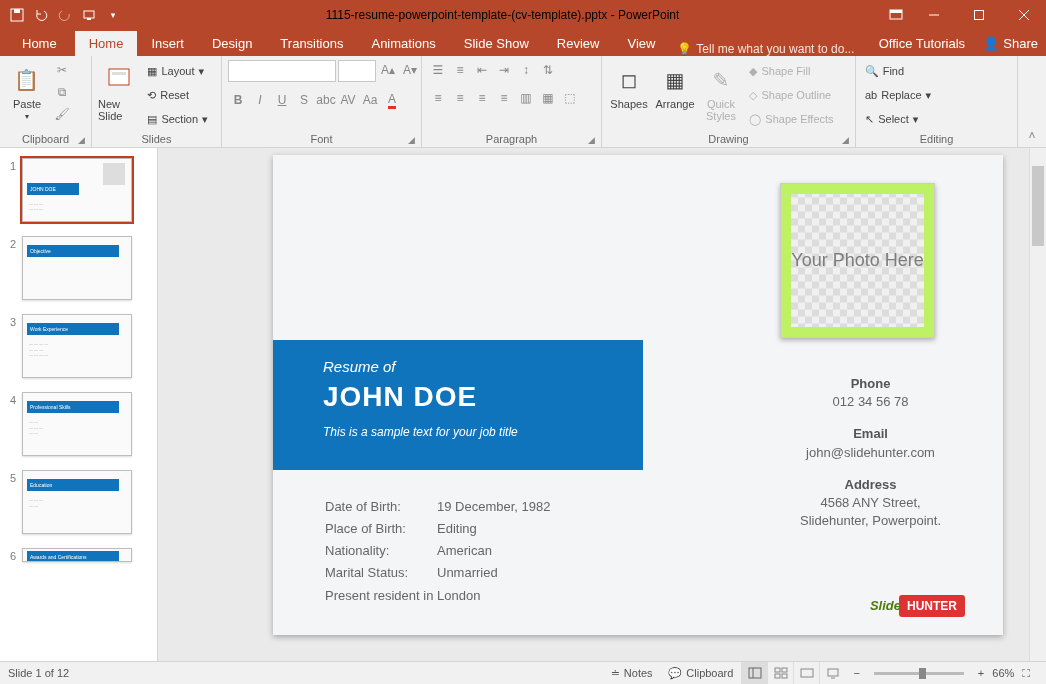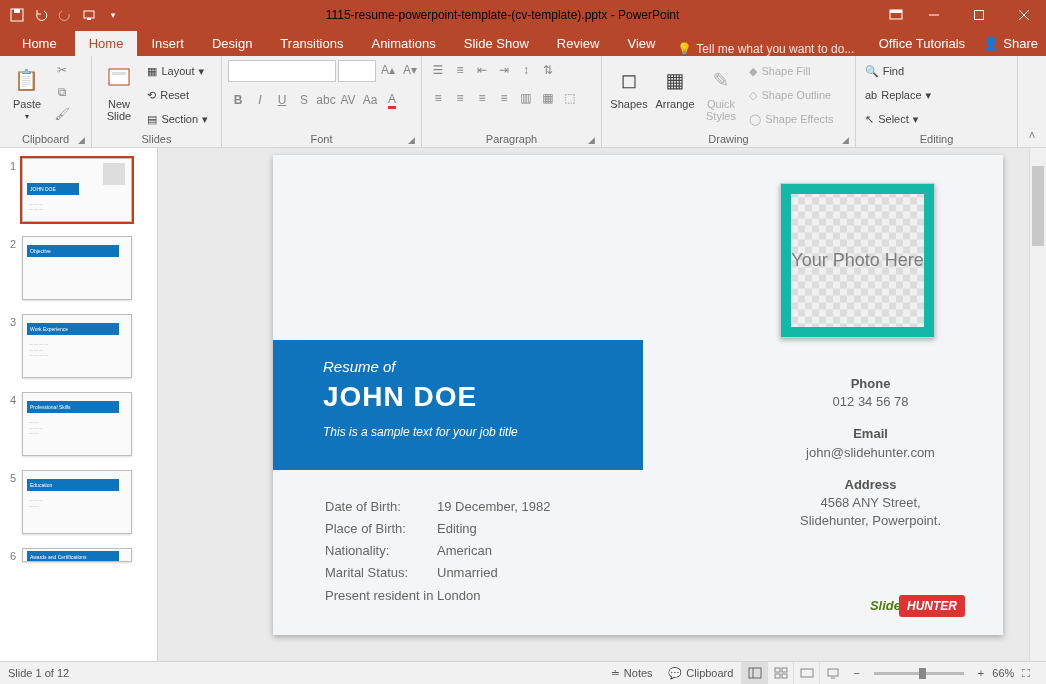--- a/index.html
+++ b/index.html
@@ -41,33 +41,33 @@
 .workarea { display:flex; height: 513px; background:#eaeaea; }
 .thumb-panel { width:158px; background:#fff; border-right:1px solid #d4d4d4; overflow-y:scroll; padding:6px 0; }
 .thumb-row { display:flex; align-items:flex-start; gap:6px; padding:4px 8px 10px 4px; }
 .thumb-num { width:12px; text-align:right; font-size:11px; color:#7a7a7a; padding-top:2px; }
 .thumb { width:110px; height:64px; background:#fafafa; border:1px solid #bdbdbd; box-shadow:0 1px 2px rgba(0,0,0,0.15); position:relative; overflow:hidden; }
 .thumb.active { outline:2px solid #c43e1c; }
 .thumb .band { position:absolute; left:4px; height:12px; background:#1074bc; color:#fff; font-size:5px; display:flex; align-items:center; padding-left:3px; }
 
 .editor { flex:1; position:relative; background:#eaeaea; overflow:hidden; }
 .slide { position:absolute; left:115px; top:7px; width:730px; height:480px; background: #f4f5f6; box-shadow:0 2px 6px rgba(0,0,0,0.3); }
-.photo-box { position:absolute; right:68px; top:28px; width:155px; height:155px; background:#14b8a6; border:1px solid #ccc; box-shadow:0 2px 5px rgba(0,0,0,0.3); padding:10px; }
+.photo-box { position:absolute; right:68px; top:28px; width:155px; height:155px; background:#bef264; border:1px solid #ccc; box-shadow:0 2px 5px rgba(0,0,0,0.3); padding:10px; }
 .photo-inner { width:100%; height:100%; background: repeating-conic-gradient(#dcdcdc 0% 25%, #f0f0f0 0% 50%) 0/14px 14px; display:flex; align-items:center; justify-content:center; text-align:center; color:#7d7d7d; font-size:18px; }
 .blue-box { position:absolute; left:0; top:185px; width:370px; height:130px; background:#1074bc; color:#fff; padding:18px 0 0 50px; }
 .blue-box .rof { font-size:15px; font-style:italic; }
 .blue-box .name { font-size:28px; font-weight:bold; letter-spacing:1px; margin-top:6px; }
 .blue-box .sub { font-size:12px; font-style:italic; margin-top:12px; }
 .details { position:absolute; left:50px; top:340px; font-size:13px; color:#666; line-height:1.55; }
 .details td:first-child { width:110px; }
 .contact { position:absolute; right:62px; top:220px; text-align:center; font-size:13px; color:#666; line-height:1.4; }
 .contact .lbl { font-weight:bold; color:#555; margin-top:14px; }
 .contact .lbl:first-child { margin-top:0; }
 .logo { position:absolute; right:38px; bottom:18px; }
-.logo-badge { background:#d33; color:#fff; font-size:12px; font-weight:bold; padding:4px 8px; border-radius:3px; display:inline-block; position:relative;font-style:italic; }
+.logo-badge { background:#d33; color:#fff; font-size:12px; font-weight:bold; padding:4px 8px; border-radius:3px; display:inline-block; position:relative; }
 .logo-txt { color:#4d7c0f; font-style:italic; font-size:13px; font-weight:bold; margin-right:-2px; }
 .vscroll { position:absolute; right:0; top:0; bottom:0; width:17px; background:#f0f0f0; border-left:1px solid #ddd; }
 .vscroll .thumb-sb { position:absolute; top:18px; left:2px; right:2px; height:80px; background:#c8c8c8; }
 
 
 .statusbar { height:23px; background:#f1f1f1; border-top:1px solid #d4d4d4; display:flex; align-items:center; font-size:11px; color:#555; padding:0 8px; }
 .statusbar .spacer { flex:1; }
 .sb-btn { padding:0 8px; display:flex; align-items:center; gap:4px; cursor:pointer; height:100%; }
 .view-btns { display:flex; }
 .view-btn { width:26px; height:23px; display:flex; align-items:center; justify-content:center; cursor:pointer; border-left:1px solid #ddd; }
@@ -176,21 +176,21 @@
 
   <div class="group" style="width:130px;">
     <div class="group-body">
       <div class="big-btn">
         <div class="ic">
             <svg width="26" height="26">
               <rect x="3" y="2" width="20" height="16" fill="#fff" stroke="#c43e1c"></rect>
               <rect x="6" y="5" width="14" height="3" fill="#ddd"></rect>
             </svg>
           </div>
-        <span style="text-align:center;line-height:1.1;">New Slide</span>
+        <span style="text-align:left;line-height:1.1;">New Slide</span>
       </div>
       <div class="small-row">
         <div class="small-btn"><span>▦</span><span>Layout</span> ▾</div>
         <div class="small-btn">
             <span>⟲</span>
             <span>Reset</span>
           </div>
         <div class="small-btn"><span>▤</span><span>Section</span> ▾</div>
       </div>
     </div>

